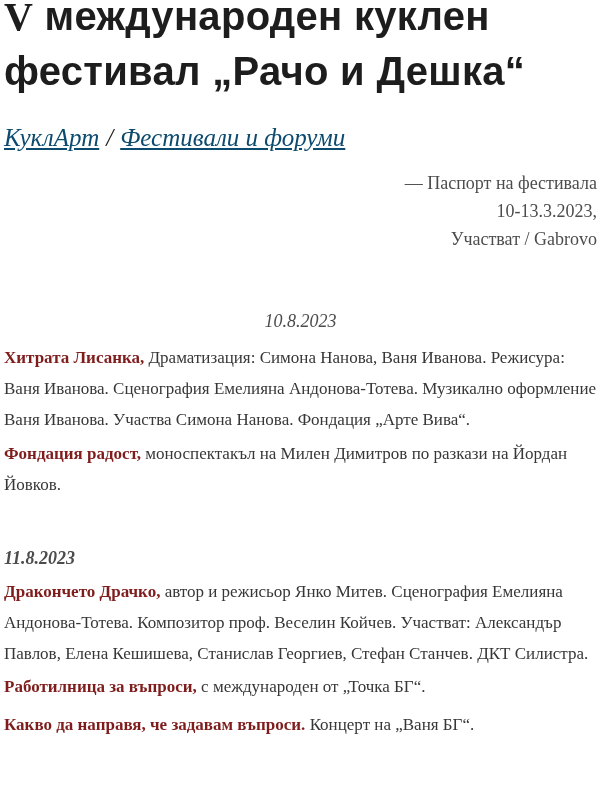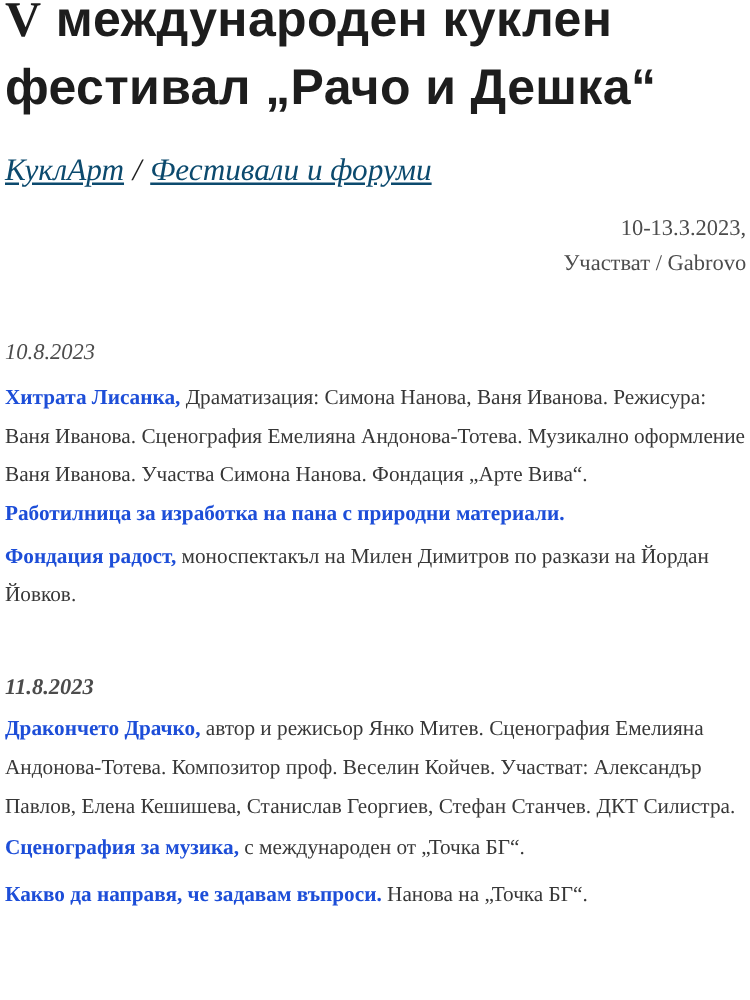--- a/index.html
+++ b/index.html
@@ -48,61 +48,61 @@
     font-size: 18px;
     line-height: 28px;
     color: #4c4c4c;
   }
   .date {
     font-style: italic;
     font-size: 18px;
     line-height: 26px;
     color: #4c4c4c;
   }
-  #date-1 { margin-top: 44px; }
+  #date-1 { margin-top: 55px; text-align: center; }
   #date-2 { margin-top: 45px; font-weight: bold; }
   p.body-par {
     font-size: 17px;
     line-height: 31px;
     color: #373737;
     margin: 0;
   }
-  p.body-par b { color: #1d4ed8; }
+  p.body-par b { color: #7f1d1d; }
   #par-hitrata   { margin-top: 8px; }
   #par-workshop1 { margin-top: 0; }
   #par-posledna  { margin-top: 3px; }
   #par-drakonche { margin-top: 5px; }
   #par-muzika    { margin-top: 2px; }
   #par-kakvo     { margin-top: 7px; }
 </style>
 </head>
 <body>
 
 <div class="page">
 
   <h1 class="title"><span class="numeral">V</span><span> международен куклен фестивал „Рачо и Дешка“</span></h1>
 
   <div class="crumbs">
     <a>КуклАрт</a><span class="sep">/</span><a>Фестивали и форуми</a>
   </div>
 
   <div class="passport">
+    <div>— Паспорт на фестивала</div>
     <div>10-13.3.2023,</div>
     <div>Участват / Gabrovo</div>
   </div>
 
   <div class="date" id="date-1">10.8.2023</div>
 
   <p class="body-par" id="par-hitrata"><b>Хитрата Лисанка,</b><span> Драматизация: Симона Нанова, Ваня Иванова. Режисура: Ваня Иванова. Сценография Емелияна Андонова-Тотева. Музикално оформление Ваня Иванова. Участва Симона Нанова. Фондация „Арте Вива“.</span></p>
 
-  <p class="body-par" id="par-workshop1"><b>Работилница за изработка на пана с природни материали.</b></p>
 
   <p class="body-par" id="par-posledna"><b>Фондация радост,</b><span> моноспектакъл на Милен Димитров по разкази на Йордан Йовков.</span></p>
 
   <div class="date" id="date-2">11.8.2023</div>
 
   <p class="body-par" id="par-drakonche"><b>Дракончето Драчко,</b><span> автор и режисьор Янко Митев. Сценография Емелияна Андонова-Тотева. Композитор проф. Веселин Койчев. Участват: Александър Павлов, Елена Кешишева, Станислав Георгиев, Стефан Станчев. ДКТ Силистра.</span></p>
 
-  <p class="body-par" id="par-muzika"><b>Сценография за музика,</b><span> с международен от „Точка БГ“.</span></p>
+  <p class="body-par" id="par-muzika"><b>Работилница за въпроси,</b><span> с международен от „Точка БГ“.</span></p>
 
-  <p class="body-par" id="par-kakvo"><b>Какво да направя, че задавам въпроси.</b><span> Нанова на „Точка БГ“.</span></p>
+  <p class="body-par" id="par-kakvo"><b>Какво да направя, че задавам въпроси.</b><span> Концерт на „Ваня БГ“.</span></p>
 
 </div>
 
 </body></html>

